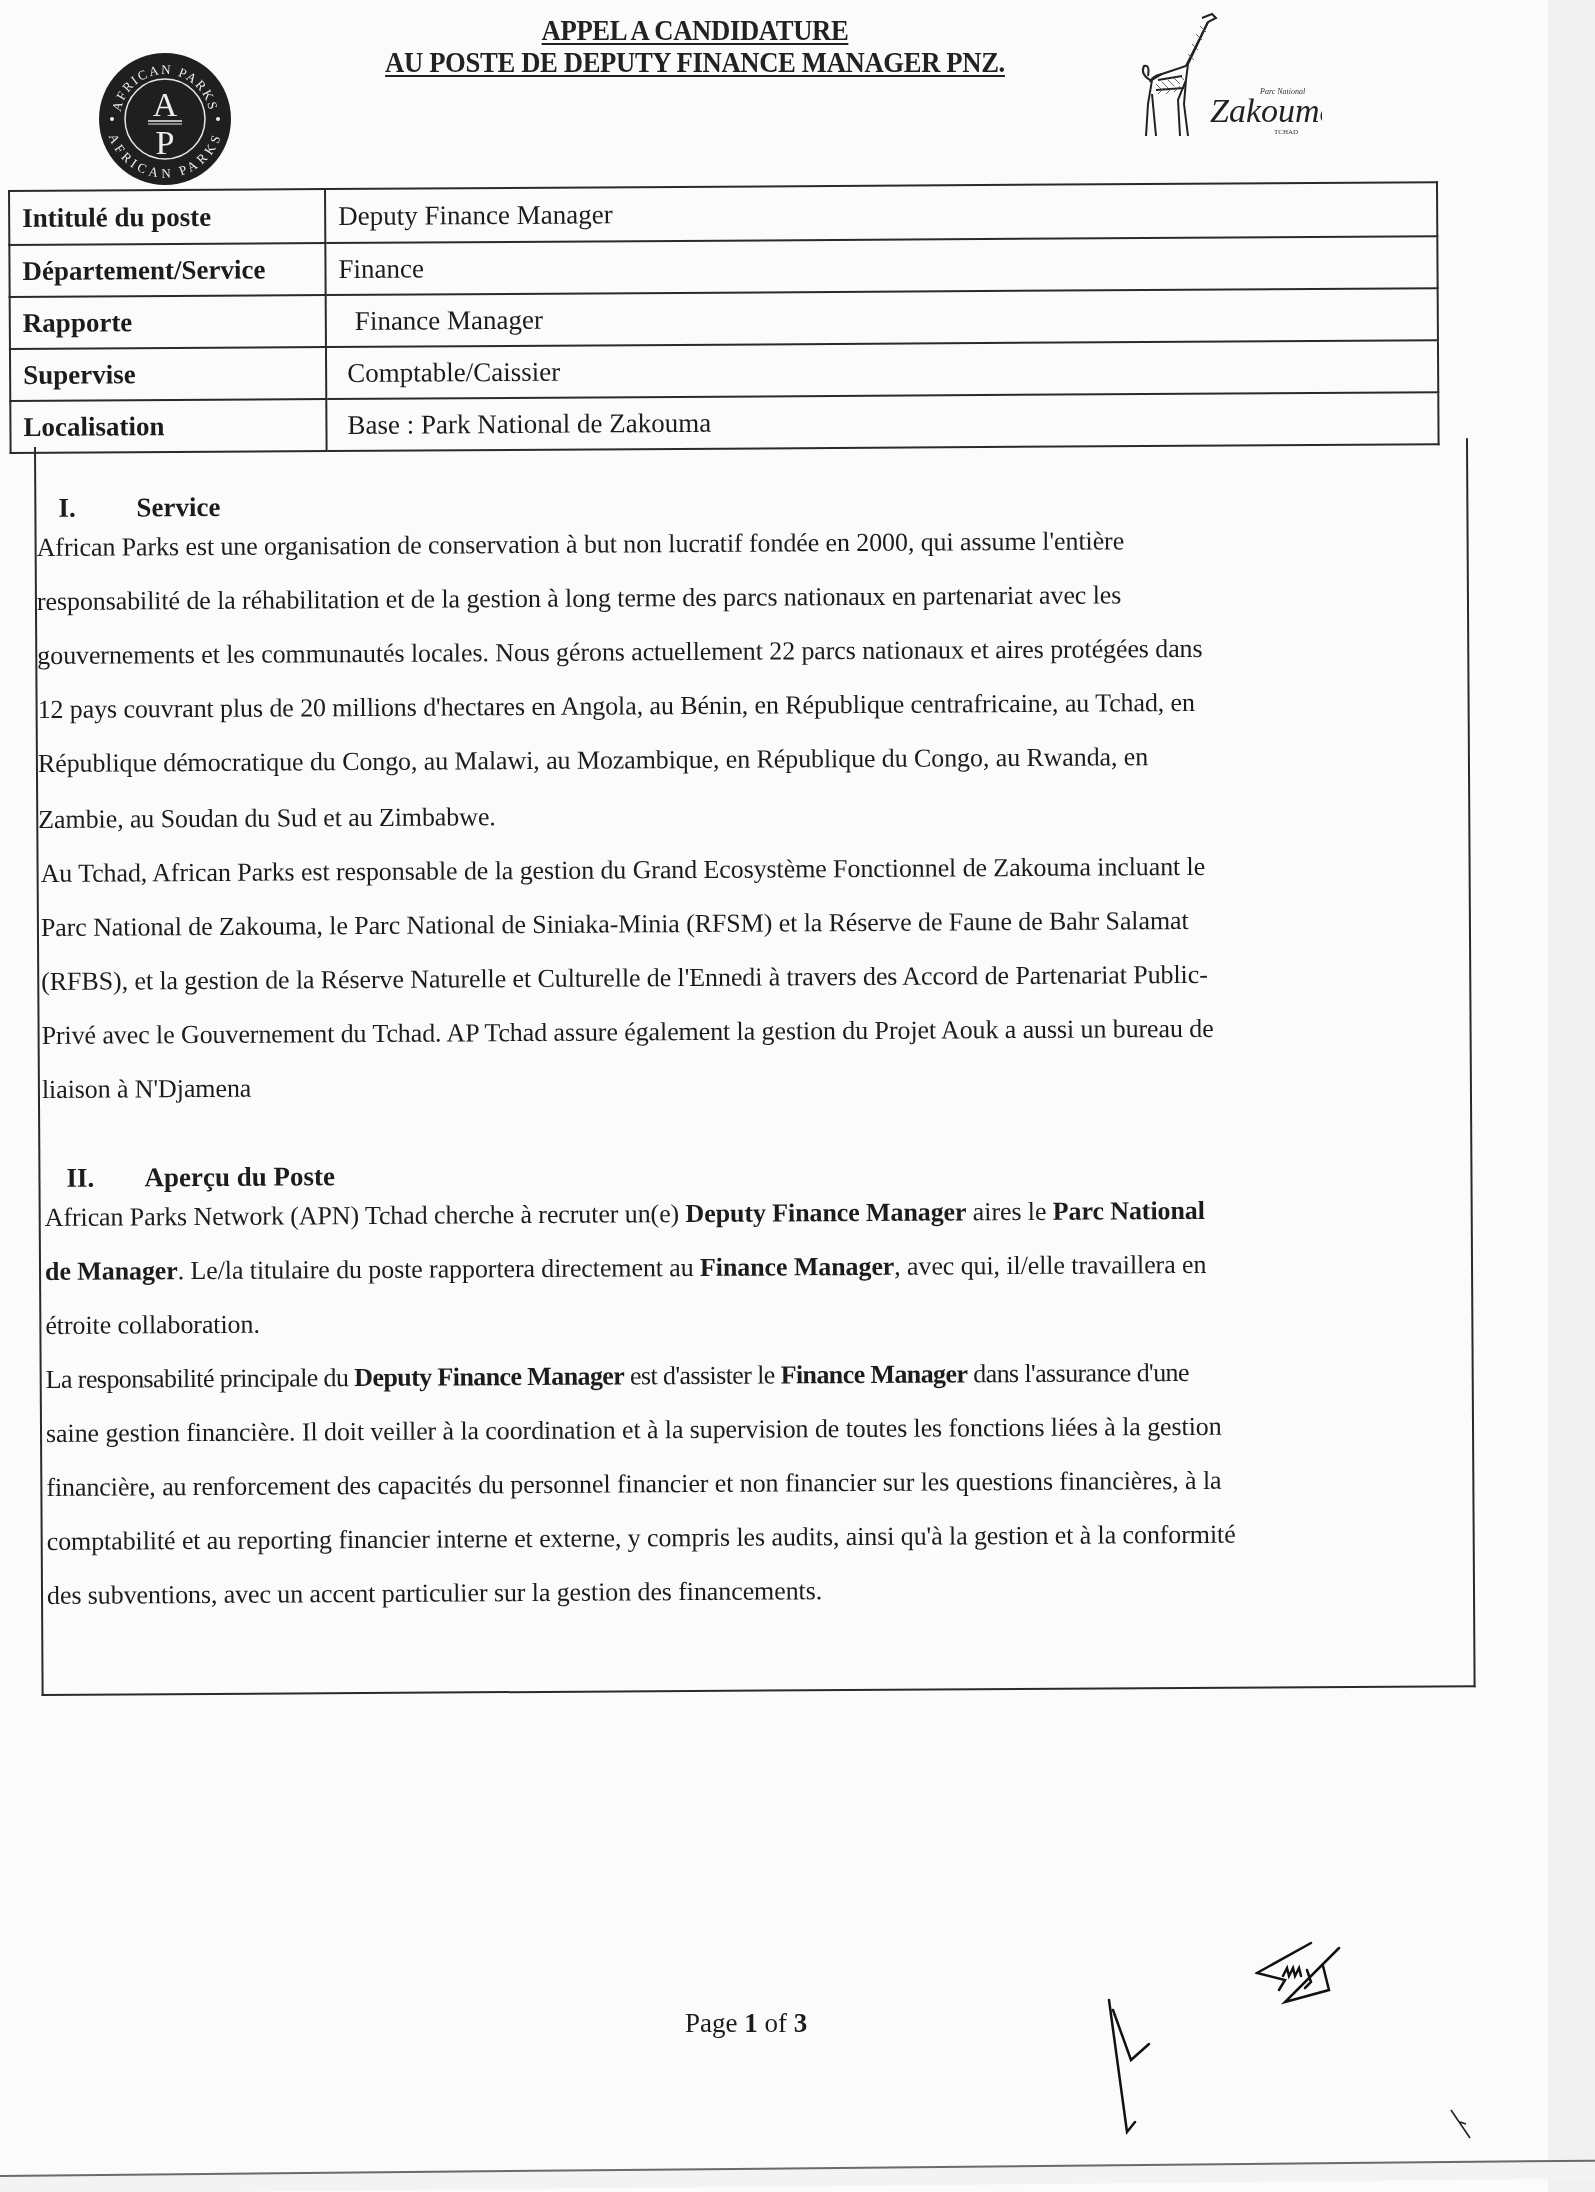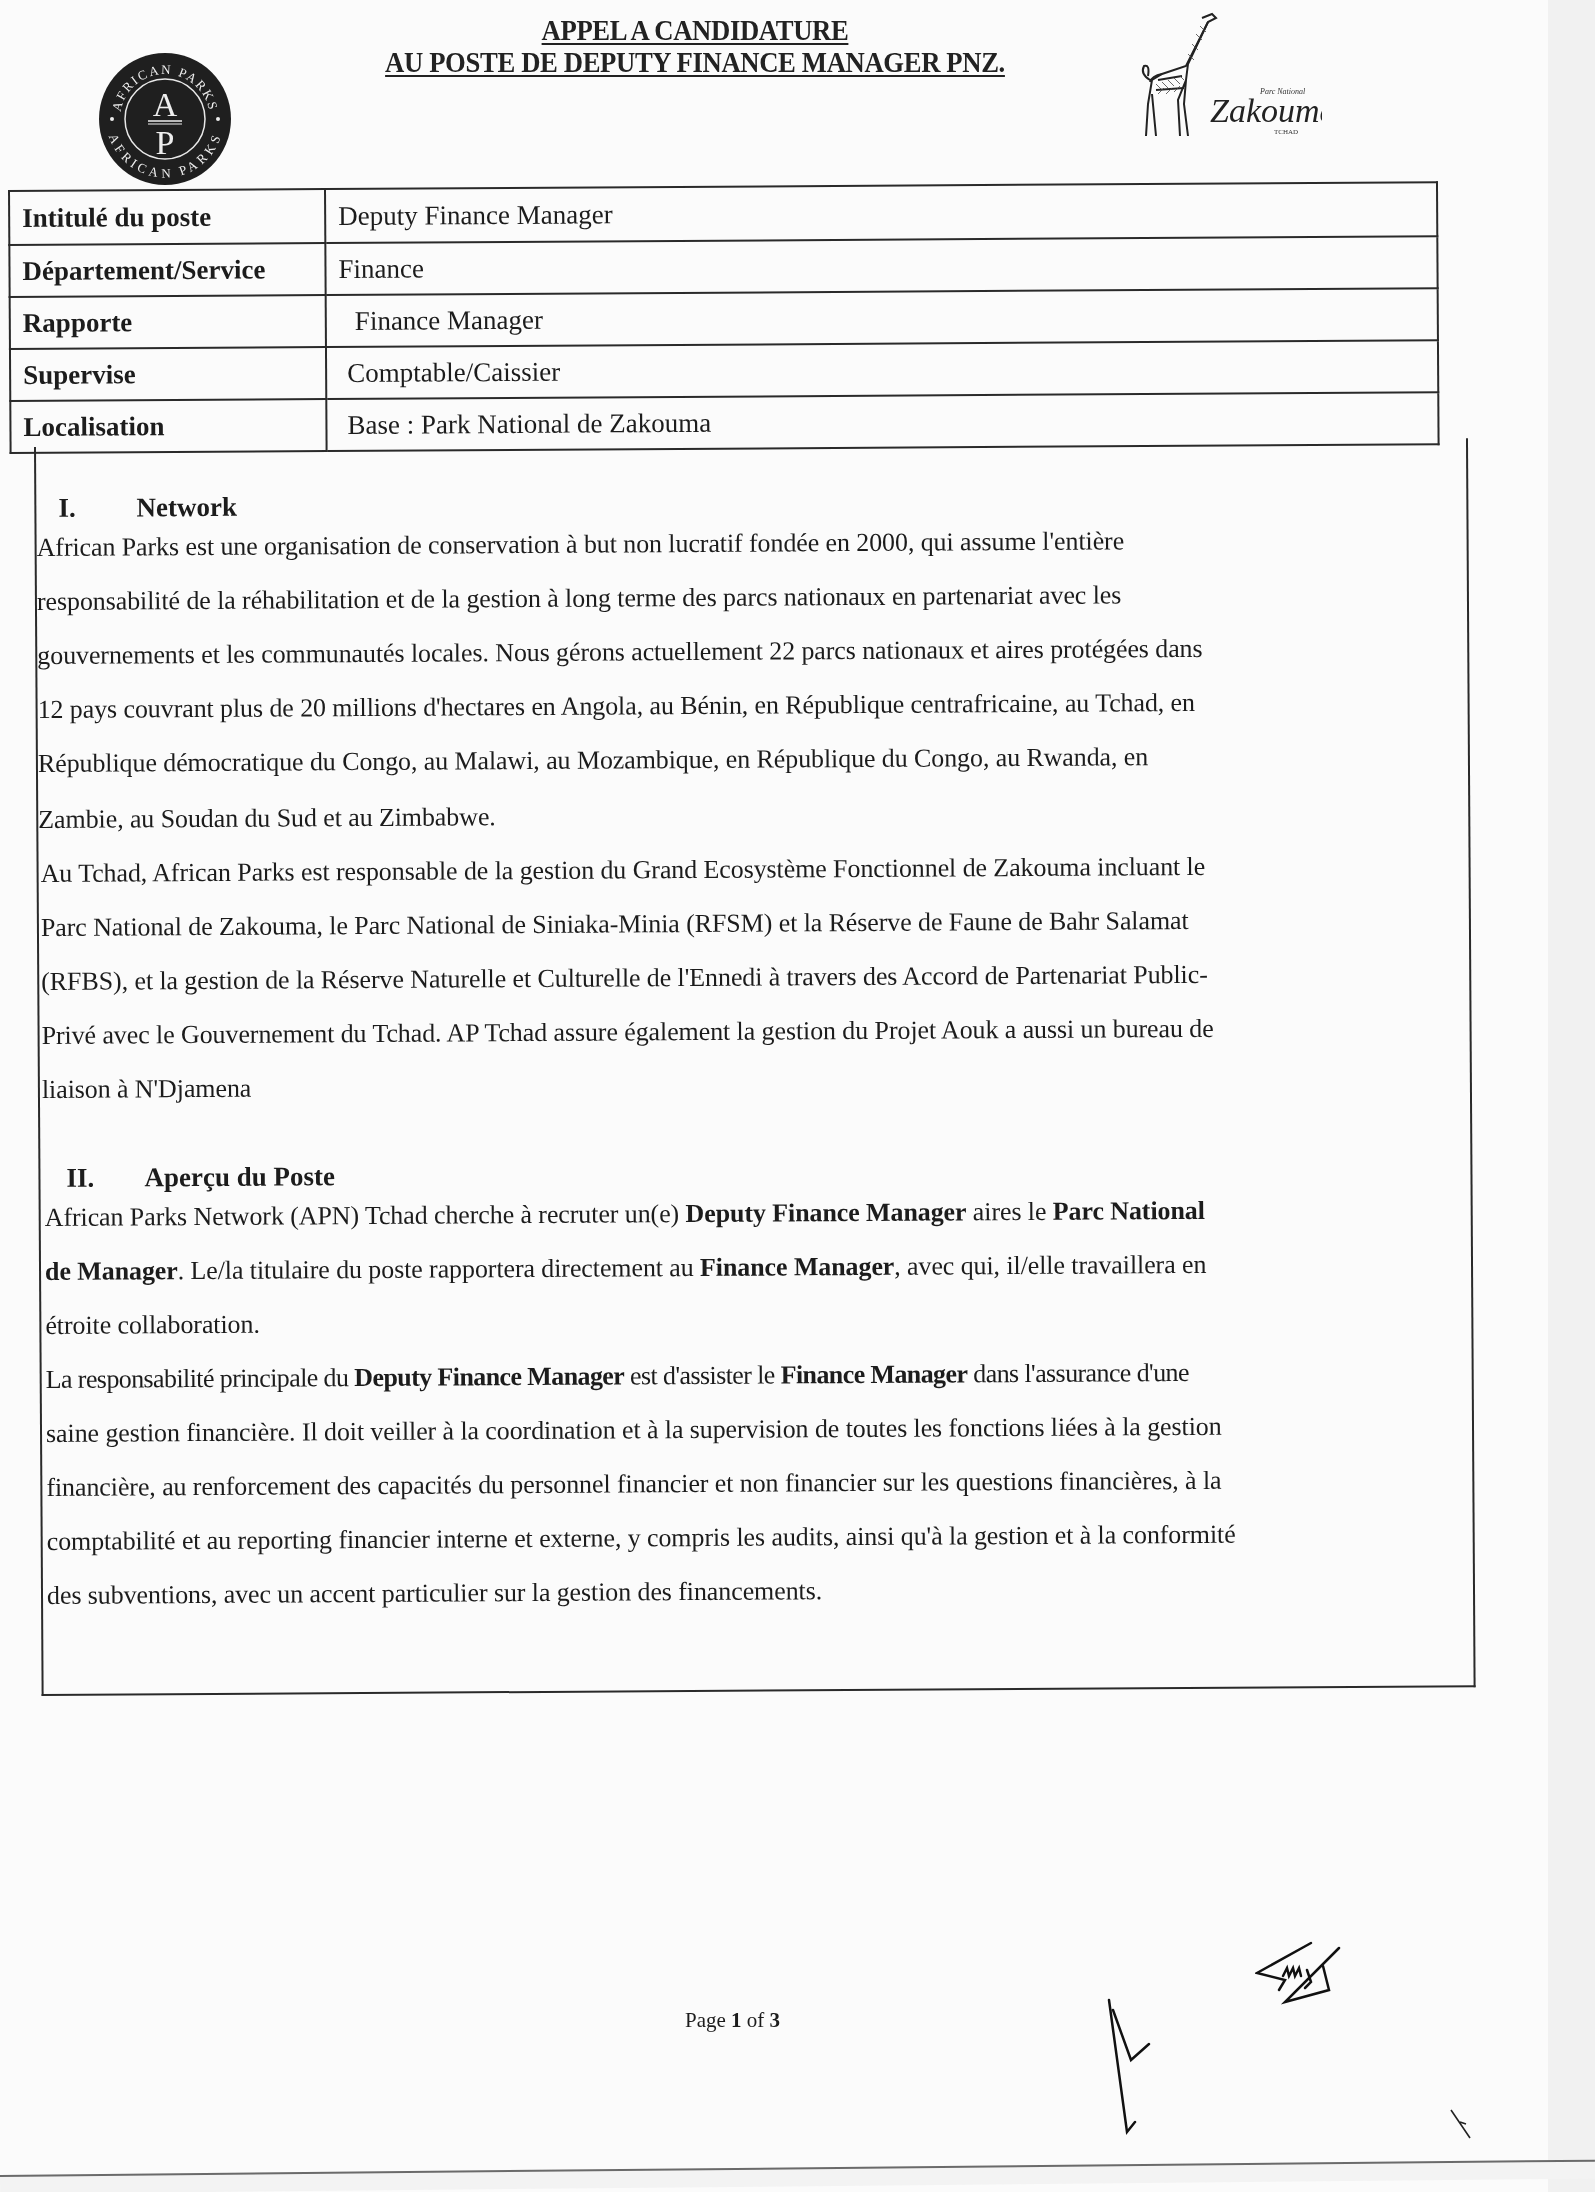--- a/index.html
+++ b/index.html
@@ -27,21 +27,21 @@
   .info-table tr:nth-child(1) td { height:52px; }
 
   .main-box { position:absolute; left:34px; top:447px; width:1430px; height:1247px;
     border:2px solid #2a2a2a; border-top:none; transform:rotate(-0.35deg); transform-origin:left top; }
 
   .section-heading { position:absolute; font-weight:bold; font-size:27px; }
   .section-heading .num { display:inline-block; width:78px; }
   .para-line { position:absolute; left:30px; font-size:26px; white-space:nowrap; letter-spacing:-0.1px; }
   .para-line b { font-weight:bold; }
 
-  .footer { position:absolute; left:685px; top:2008px; font-size:21px; font-family:"Liberation Serif",serif; }
+  .footer { position:absolute; left:685px; top:2008px; font-size:27px; font-family:"Liberation Serif",serif; }
   .footer b { font-weight:bold; }
   .mark { position:absolute; }
 </style>
 </head>
 <body>
 
 <div class="page-edge"></div>
 
 <div class="title">
   <span>APPEL A CANDIDATURE</span>
@@ -100,21 +100,21 @@
     </tr>
     <tr>
       <td class="lbl">Localisation</td>
       <td style="padding-left:20px">Base : Park National de Zakouma</td>
     </tr>
   </tbody>
 </table>
 
 <div class="main-box">
   <div class="section-heading" style="left:22px; top:46px;">
-    <span class="num">I.</span><span>Network</span>
+    <span class="num">I.</span><span>Service</span>
   </div>
   <div class="para-line" style="top:86px; left:0px;">African Parks est une organisation de conservation à but non lucratif fondée en 2000, qui assume l'entière</div>
   <div class="para-line" style="top:140px; left:0px;">responsabilité de la réhabilitation et de la gestion à long terme des parcs nationaux en partenariat avec les</div>
   <div class="para-line" style="top:194px; left:0px;">gouvernements et les communautés locales. Nous gérons actuellement 22 parcs nationaux et aires protégées dans</div>
   <div class="para-line" style="top:248px; left:0px;">12 pays couvrant plus de 20 millions d'hectares en Angola, au Bénin, en République centrafricaine, au Tchad, en</div>
   <div class="para-line" style="top:302px; left:0px;">République démocratique du Congo, au Malawi, au Mozambique, en République du Congo, au Rwanda, en</div>
   <div class="para-line" style="top:358px; left:0px;">Zambie, au Soudan du Sud et au Zimbabwe.</div>
   <div class="para-line" style="top:412px; left:2px;">Au Tchad, African Parks est responsable de la gestion du Grand Ecosystème Fonctionnel de Zakouma incluant le</div>
   <div class="para-line" style="top:466px; left:2px;">Parc National de Zakouma, le Parc National de Siniaka-Minia (RFSM) et la Réserve de Faune de Bahr Salamat</div>
   <div class="para-line" style="top:520px; left:2px;">(RFBS), et la gestion de la Réserve Naturelle et Culturelle de l'Ennedi à travers des Accord de Partenariat Public-</div>

